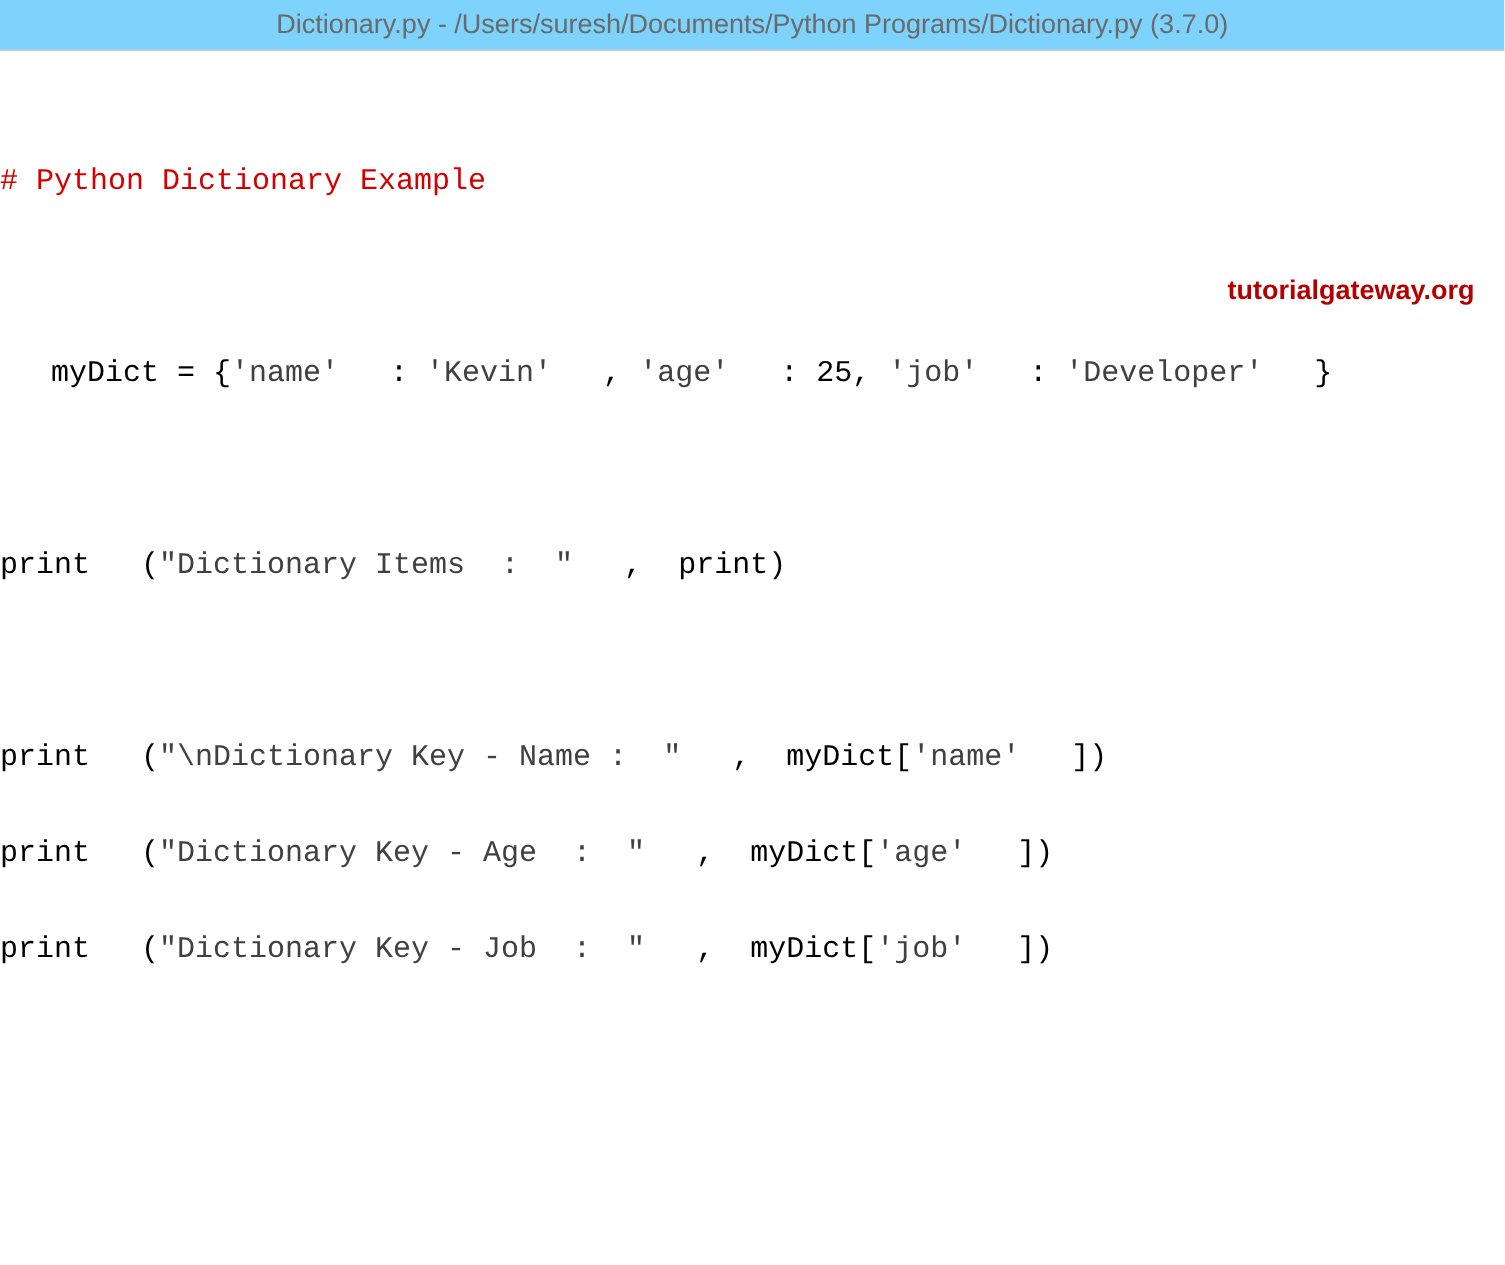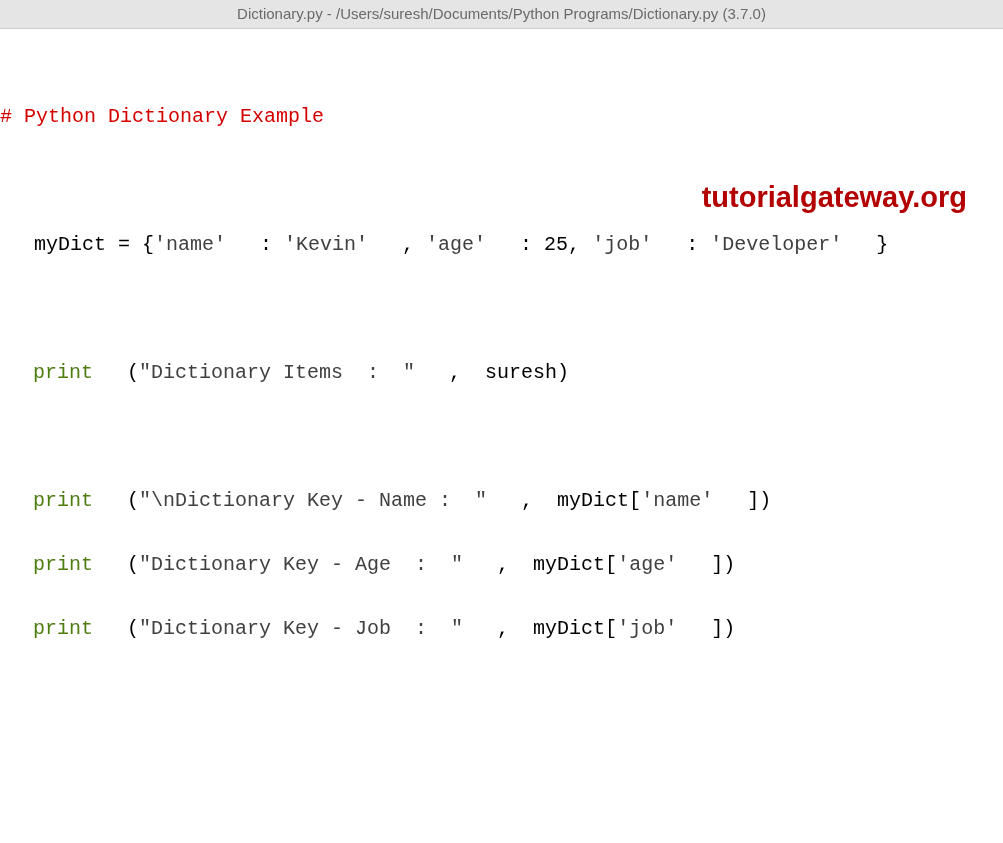--- a/index.html
+++ b/index.html
@@ -4,61 +4,61 @@
   <style>
     * { margin: 0; padding: 0; box-sizing: border-box; }
     body {
       font-family: Menlo, Monaco, "Courier New", monospace;
       font-size: 20px;
       background: #ffffff;
       line-height: 1.6;
       overflow: hidden;
     }
     .editor-title-bar {
-      background: #e5e5e5;
+      background: #7dd3fc;
       color: #6a6a6a;
       text-align: center;
       padding: 2px 0;
-      font-size: 15px;
+      font-size: 18px;
       font-family: -apple-system, "Helvetica Neue", sans-serif;
       border-bottom: 1px solid #cccccc;
     }
     .editor-pane {
       padding: 8px 0 14px 0;
       position: relative;
       white-space: pre;
     }
     .watermark {
       position: absolute;
-      right: 36px;
+      right: 20px;
       top: 145px;
       color: #b30000;
       font-weight: bold;
-      font-size: 29px;
+      font-size: 18px;
       font-family: Arial, Helvetica, sans-serif;
     }
     .comment { color: #d40000; }
     .string  { color: #404040; }
-    .builtin { color: #4d7c0f; padding-left: 33px; }
+    .builtin { color: #000000; }
     .plain   { color: #000000; margin-left: 34px; }
   </style>
 </head>
 <body>
 
 <div class="editor-title-bar">
   <span>Dictionary.py - /Users/suresh/Documents/Python Programs/Dictionary.py (3.7.0)</span>
 </div>
 
 <div class="editor-pane">
   <div class="watermark">tutorialgateway.org</div>
 <div><span class="comment"># Python Dictionary Example</span></div>
 <div><span class="plain"></span>&nbsp;</div>
 <div><span class="plain">myDict = {</span><span class="string">'name'</span><span class="plain">: </span><span class="string">'Kevin'</span><span class="plain">, </span><span class="string">'age'</span><span class="plain">: 25, </span><span class="string">'job'</span><span class="plain">: </span><span class="string">'Developer'</span><span class="plain">}</span></div>
 <div><span></span>&nbsp;</div>
-<div><span class="builtin">print</span><span class="plain">(</span><span class="string">"Dictionary Items  :  "</span><span class="plain">,  suresh)</span></div>
+<div><span class="builtin">print</span><span class="plain">(</span><span class="string">"Dictionary Items  :  "</span><span class="plain">,  print)</span></div>
 <div><span></span>&nbsp;</div>
 <div><span class="builtin">print</span><span class="plain">(</span><span class="string">"\nDictionary Key - Name :  "</span><span class="plain">,  myDict[</span><span class="string">'name'</span><span class="plain">])</span></div>
 <div><span class="builtin">print</span><span class="plain">(</span><span class="string">"Dictionary Key - Age  :  "</span><span class="plain">,  myDict[</span><span class="string">'age'</span><span class="plain">])</span></div>
 <div><span class="builtin">print</span><span class="plain">(</span><span class="string">"Dictionary Key - Job  :  "</span><span class="plain">,  myDict[</span><span class="string">'job'</span><span class="plain">])</span></div>
 <div><span></span>&nbsp;</div>
 
 
 
 
 </div>

